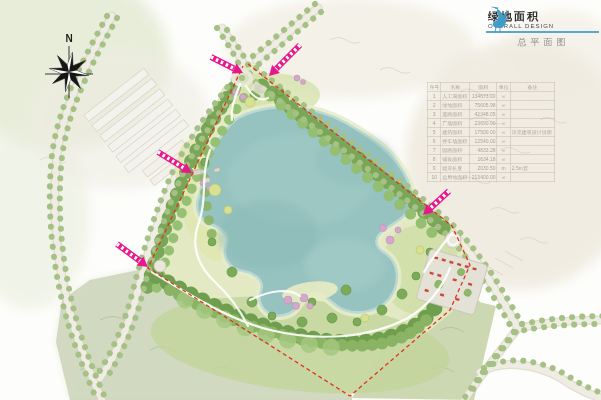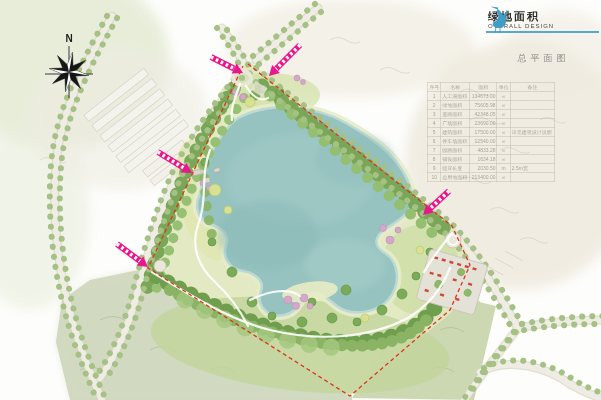--- a/index.html
+++ b/index.html
@@ -6,21 +6,21 @@
   .sheet{position:relative;width:601px;height:400px;overflow:hidden;background:#fdfdfb;
          font-family:"Liberation Sans",sans-serif;}
   .sheet svg{position:absolute;left:0;top:0;}
   .title-block{position:absolute;left:486px;top:4px;width:115px;}
   .tb-row{display:flex;align-items:flex-start;}
   .tb-logo{width:26px;height:30px;flex:0 0 26px;}
   .tb-texts{padding-top:6px;padding-left:2px;}
   .tb-cn{font-size:11px;font-weight:bold;color:#2b2b2b;letter-spacing:2px;line-height:12px;}
   .tb-en{font-size:6px;color:#4a4a4a;letter-spacing:1px;line-height:8px;}
   .tb-line{height:2px;background:#5aa7cc;margin-top:1px;width:113px;}
-  .tb-sub{font-size:9px;color:#8f8f8f;letter-spacing:4px;text-align:center;margin-top:19px;}
+  .tb-sub{font-size:9px;color:#8f8f8f;letter-spacing:4px;text-align:center;margin-top:3px;}
   .area-table{position:absolute;left:427px;top:82px;width:128px;opacity:0.55;}
   .area-table table{border-collapse:collapse;width:100%;}
   .area-table td,.area-table th{border:1px solid rgba(150,138,115,0.45);font-size:5px;
       color:rgba(96,88,72,0.9);padding:0 1px;height:8px;line-height:8px;font-weight:normal;
       white-space:nowrap;overflow:hidden;}
   .area-table .num{text-align:right;}
   .area-table .c{text-align:center;}
 </style>
 </head>
 <body>

